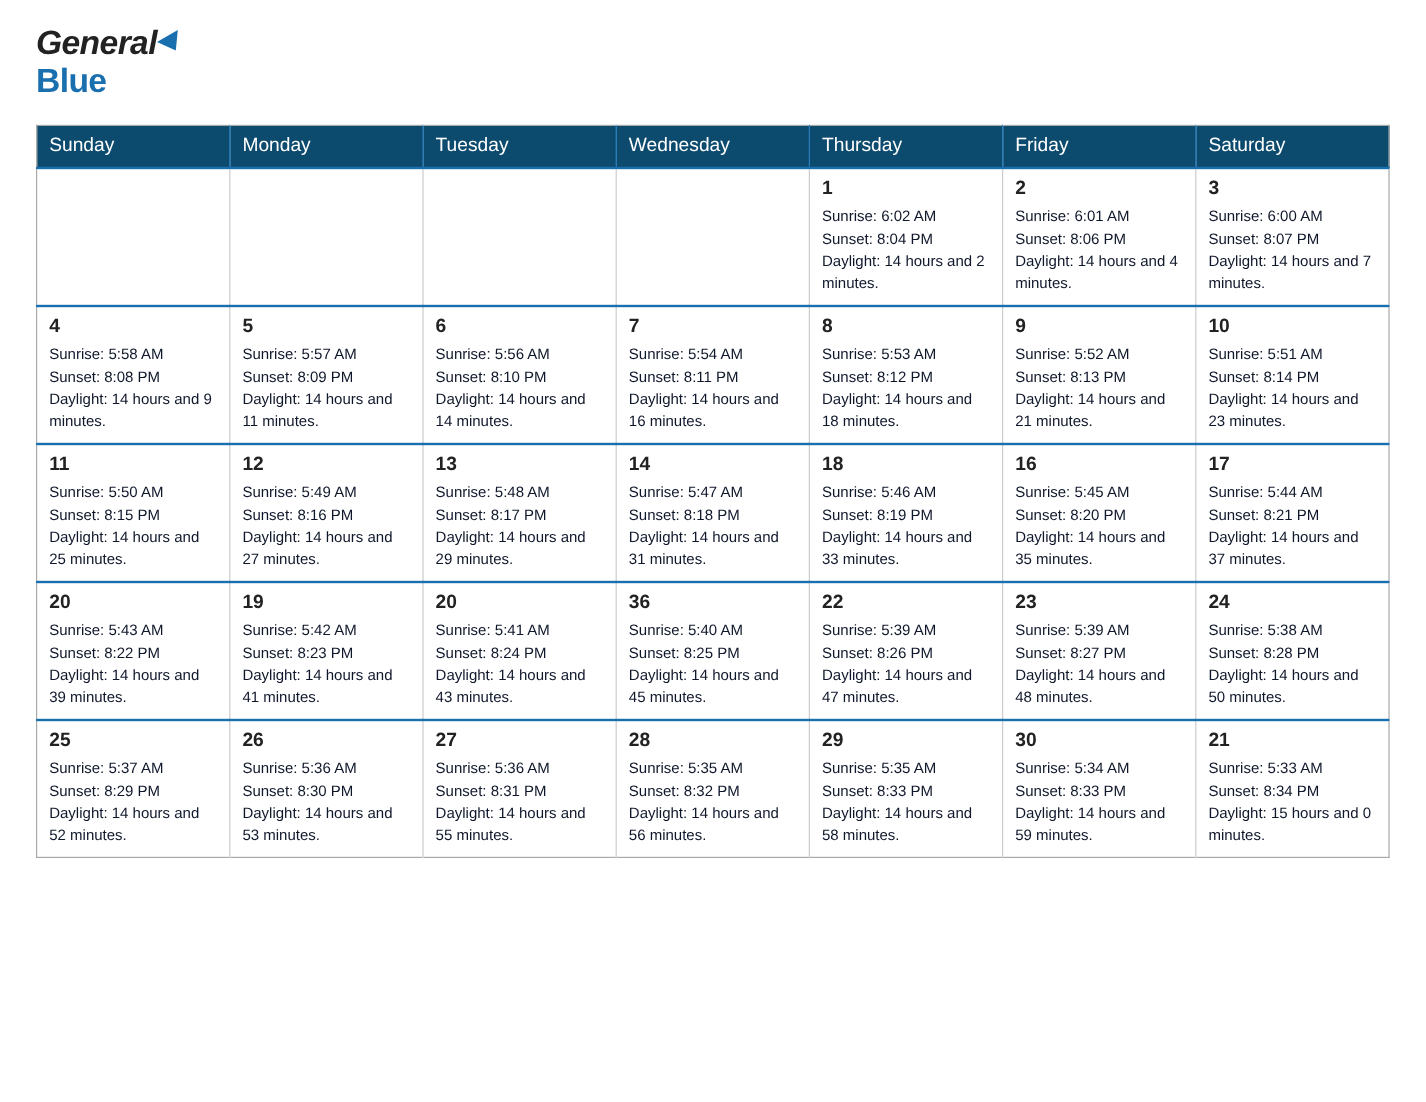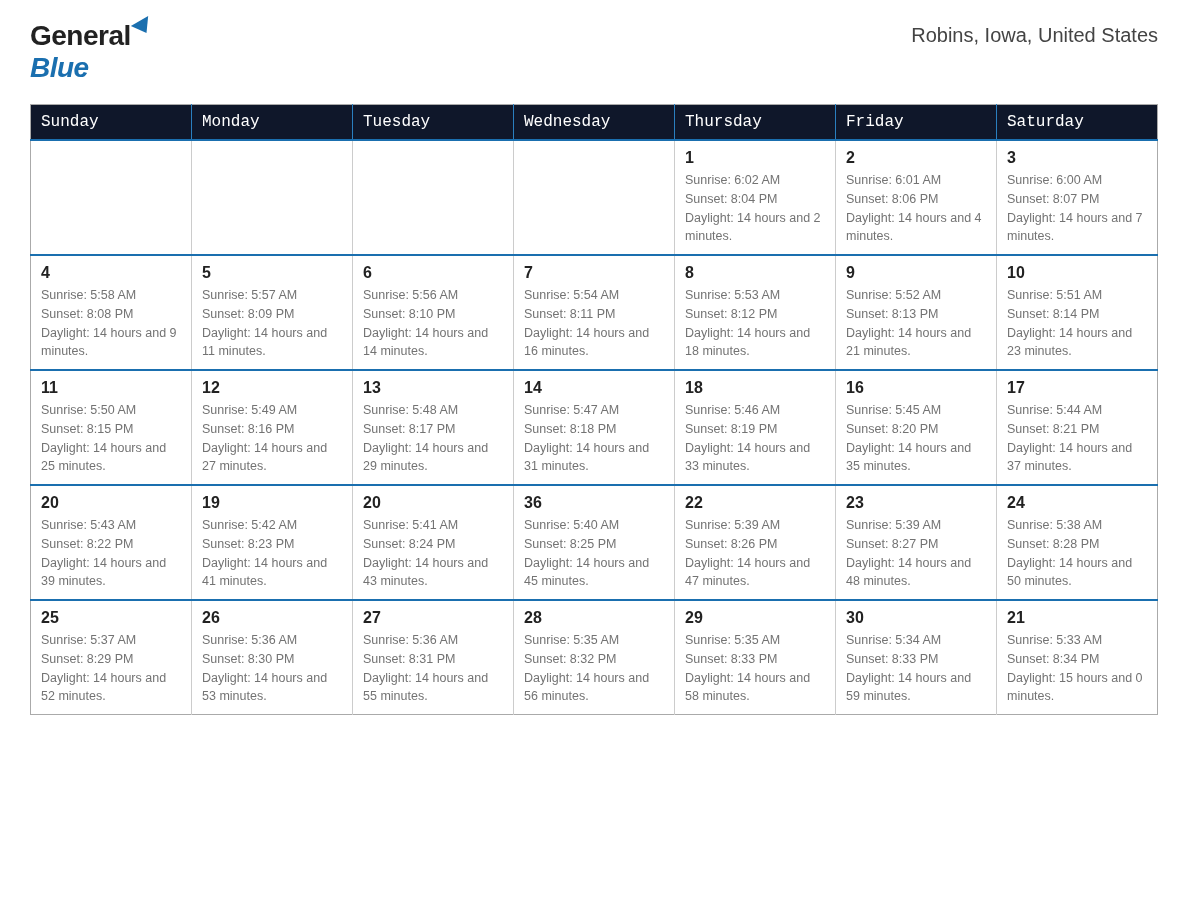--- a/index.html
+++ b/index.html
@@ -26,35 +26,36 @@
       font-size: 28px;
       font-weight: bold;
       color: #222;
       letter-spacing: -0.5px;
     }
     .logo-blue {
       font-size: 28px;
       font-weight: bold;
       color: #1a6faf;
       letter-spacing: -0.5px;
-      font-style: italic;
     }
     .logo-arrow {
       display: inline-block;
       width: 0;
       height: 0;
       border-left: 10px solid transparent;
       border-right: 10px solid transparent;
       border-top: 14px solid #1a6faf;
       margin-left: 2px;
       vertical-align: middle;
       transform: rotate(-30deg);
     }
     .logo-line {
       display: flex;
+      align-items: center;
+      font-style: italic;
     }
     .title-section {
       text-align: right;
     }
     .month-title {
       font-size: 52px;
       font-weight: normal;
       color: #222;
       line-height: 1.1;
     }
@@ -62,28 +63,27 @@
       font-size: 20px;
       color: #444;
       margin-top: 4px;
     }
     .calendar {
       width: 100%;
       border-collapse: collapse;
       border: 1px solid #aaa;
     }
     .calendar th {
-      background-color: #0f172a;
+      background-color: #0c4a6e;
       color: #fff;
       padding: 8px 10px;
       text-align: left;
       font-size: 16px;
       font-weight: normal;
       border-right: 1px solid #2a7fbf;
-      font-family: Liberation Mono, monospace;
     }
     .calendar th:last-child {
       border-right: none;
     }
     .calendar td {
       vertical-align: top;
       padding: 8px 10px;
       border-right: 1px solid #ccc;
       border-bottom: 1px solid #ccc;
       width: calc(100% / 7);
@@ -97,21 +97,21 @@
     }
     .day-number {
       font-size: 16px;
       font-weight: bold;
       color: #222;
       display: block;
       margin-bottom: 4px;
     }
     .day-info {
       font-size: 12.5px;
-      color: #737373;
+      color: #0f172a;
       line-height: 1.5;
     }
     .empty-cell {
       background: #fff;
     }
     .calendar tbody tr {
       border-top: 2px solid #1a6faf;
     }
   </style>
 </head>
@@ -119,21 +119,20 @@
 
 <div class="header">
   <div class="logo">
     <div class="logo-line">
       <span class="logo-general">General</span>
       <span class="logo-arrow"></span>
     </div>
     <span class="logo-blue">Blue</span>
   </div>
   <div class="title-section">
-    <div class="location">Robins, Iowa, United States</div>
   </div>
 </div>
 
 <table class="calendar">
   <thead>
     <tr>
     <th>Sunday</th>
         <th>Monday</th>
         <th>Tuesday</th>
         <th>Wednesday</th>

